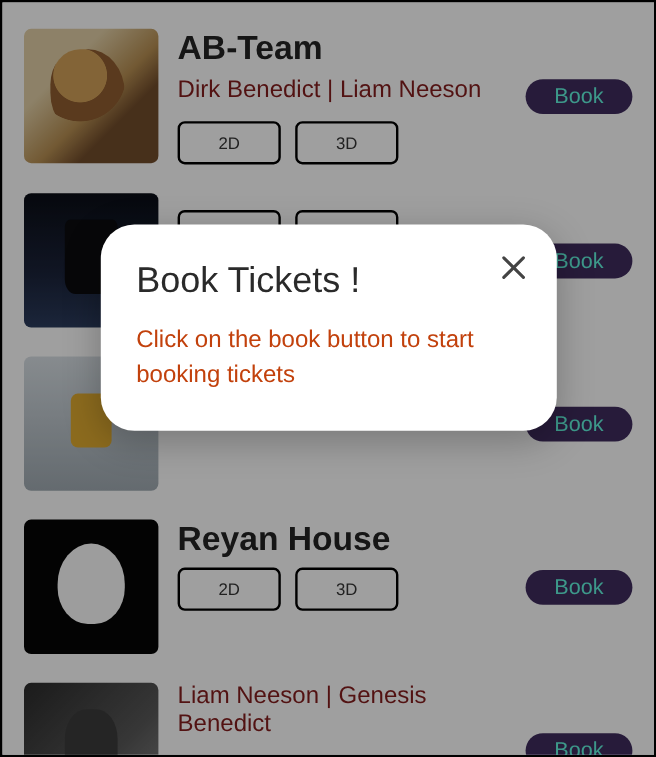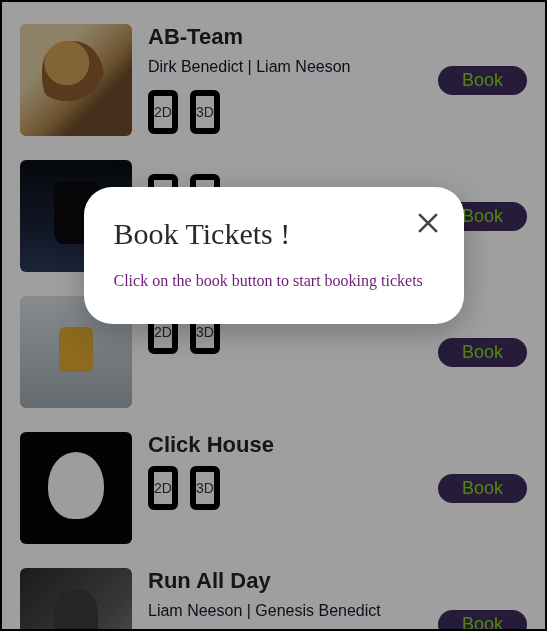--- a/index.html
+++ b/index.html
@@ -22,78 +22,77 @@
     .movie-thumb {
       width: 112px;
       height: 112px;
       border-radius: 6px;
       flex-shrink: 0;
       background: #222;
       overflow: hidden;
     }
     .movie-info { flex: 1; min-width: 0; }
     .movie-title {
-      font-size: 22px;
+      font-size: 28px;
       font-weight: 600;
       color: #222;
       margin-bottom: 8px;
     }
     .movie-cast {
-      font-size: 16px;
-      color: #0f172a;
+      font-size: 20px;
+      color: #7f1d1d;
       margin-bottom: 14px;
     }
     .format-row { display: flex; gap: 12px; }
     .format-btn {
-      border: 6px solid #000000;
+      border: 2px solid #000000;
       background: transparent;
       border-radius: 6px;
-      padding: 8px 0;
+      padding: 8px 32px;
       font-size: 14px;
       color: #333;
       cursor: pointer;
     }
     .book-btn {
       background: #3c2a5a;
-      color: #84cc16;
+      color: #5eead4;
       border: none;
       border-radius: 28px;
       padding: 4px 24px;
       font-size: 18px;
       cursor: pointer;
       align-self: center;
       flex-shrink: 0;
     }
     .overlay {
       position: absolute;
       inset: 0;
       background: rgba(0,0,0,0.35);
       display: flex;
       align-items: flex-start;
       justify-content: center;
       padding-top: 185px;
-      font-family: Liberation Serif, serif;
     }
     .dialog {
       background: #fff;
       border-radius: 28px;
       width: 380px;
       padding: 30px 30px 32px 30px;
       box-shadow: 0 8px 30px rgba(0,0,0,0.25);
       position: relative;
     }
     .dialog-title {
       font-size: 30px;
       font-weight: 400;
       color: #2a2a2a;
       margin-bottom: 18px;
     }
     .dialog-body {
-      font-size: 16px;
-      color: #701a75;
+      font-size: 20px;
+      color: #c2410c;
       line-height: 1.45;
     }
     .dialog-close {
       position: absolute;
       top: 22px;
       right: 22px;
       width: 28px;
       height: 28px;
       cursor: pointer;
       color: #444;
@@ -150,33 +149,32 @@
         <button class="format-btn">2D</button>
         <button class="format-btn">3D</button>
       </div>
     </div>
     <button class="book-btn">Book</button>
   </div>
 
   <div class="movie-item">
     <div class="movie-thumb thumb-4"></div>
     <div class="movie-info">
-      <div class="movie-title">Click House</div>
+      <div class="movie-title">Reyan House</div>
       <div class="format-row">
         <button class="format-btn">2D</button>
         <button class="format-btn">3D</button>
       </div>
     </div>
     <button class="book-btn">Book</button>
   </div>
 
   <div class="movie-item">
     <div class="movie-thumb thumb-5"></div>
     <div class="movie-info">
-      <div class="movie-title">Run All Day</div>
       <div class="movie-cast">Liam Neeson | Genesis Benedict</div>
 
     </div>
     <button class="book-btn">Book</button>
   </div>
 
 </div>
 
 <div class="overlay">
   <div class="dialog">

